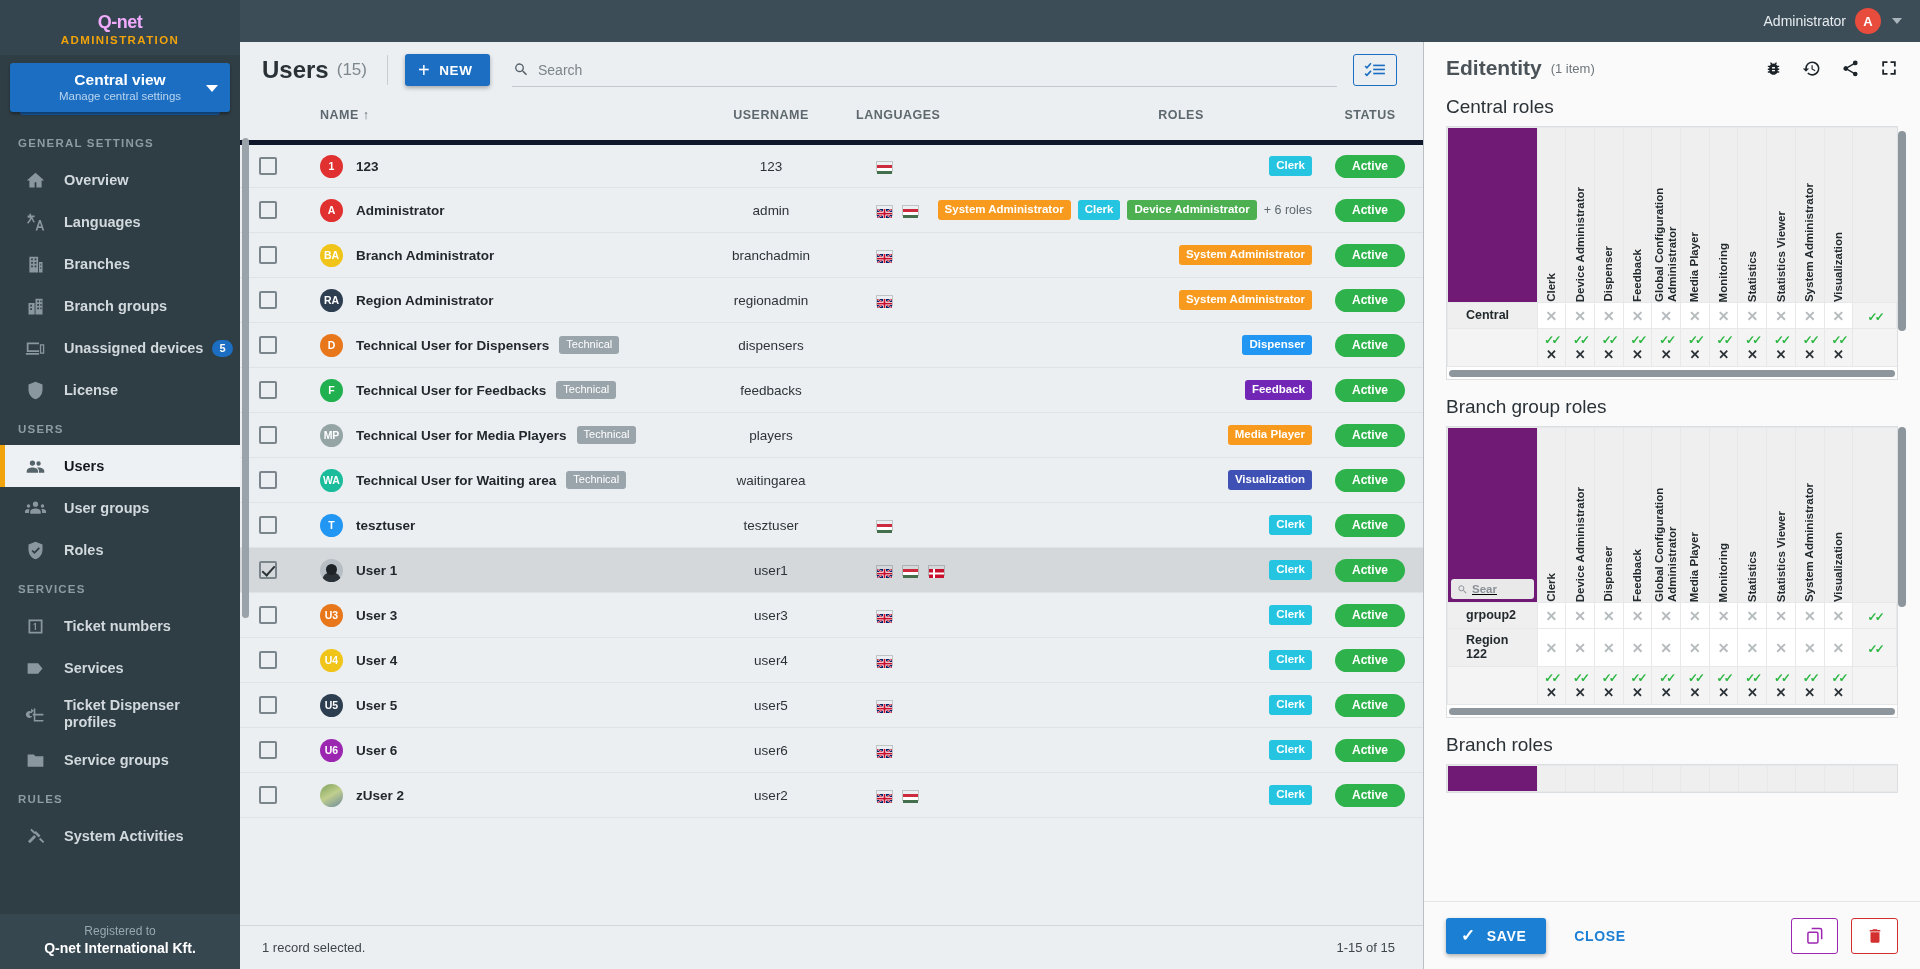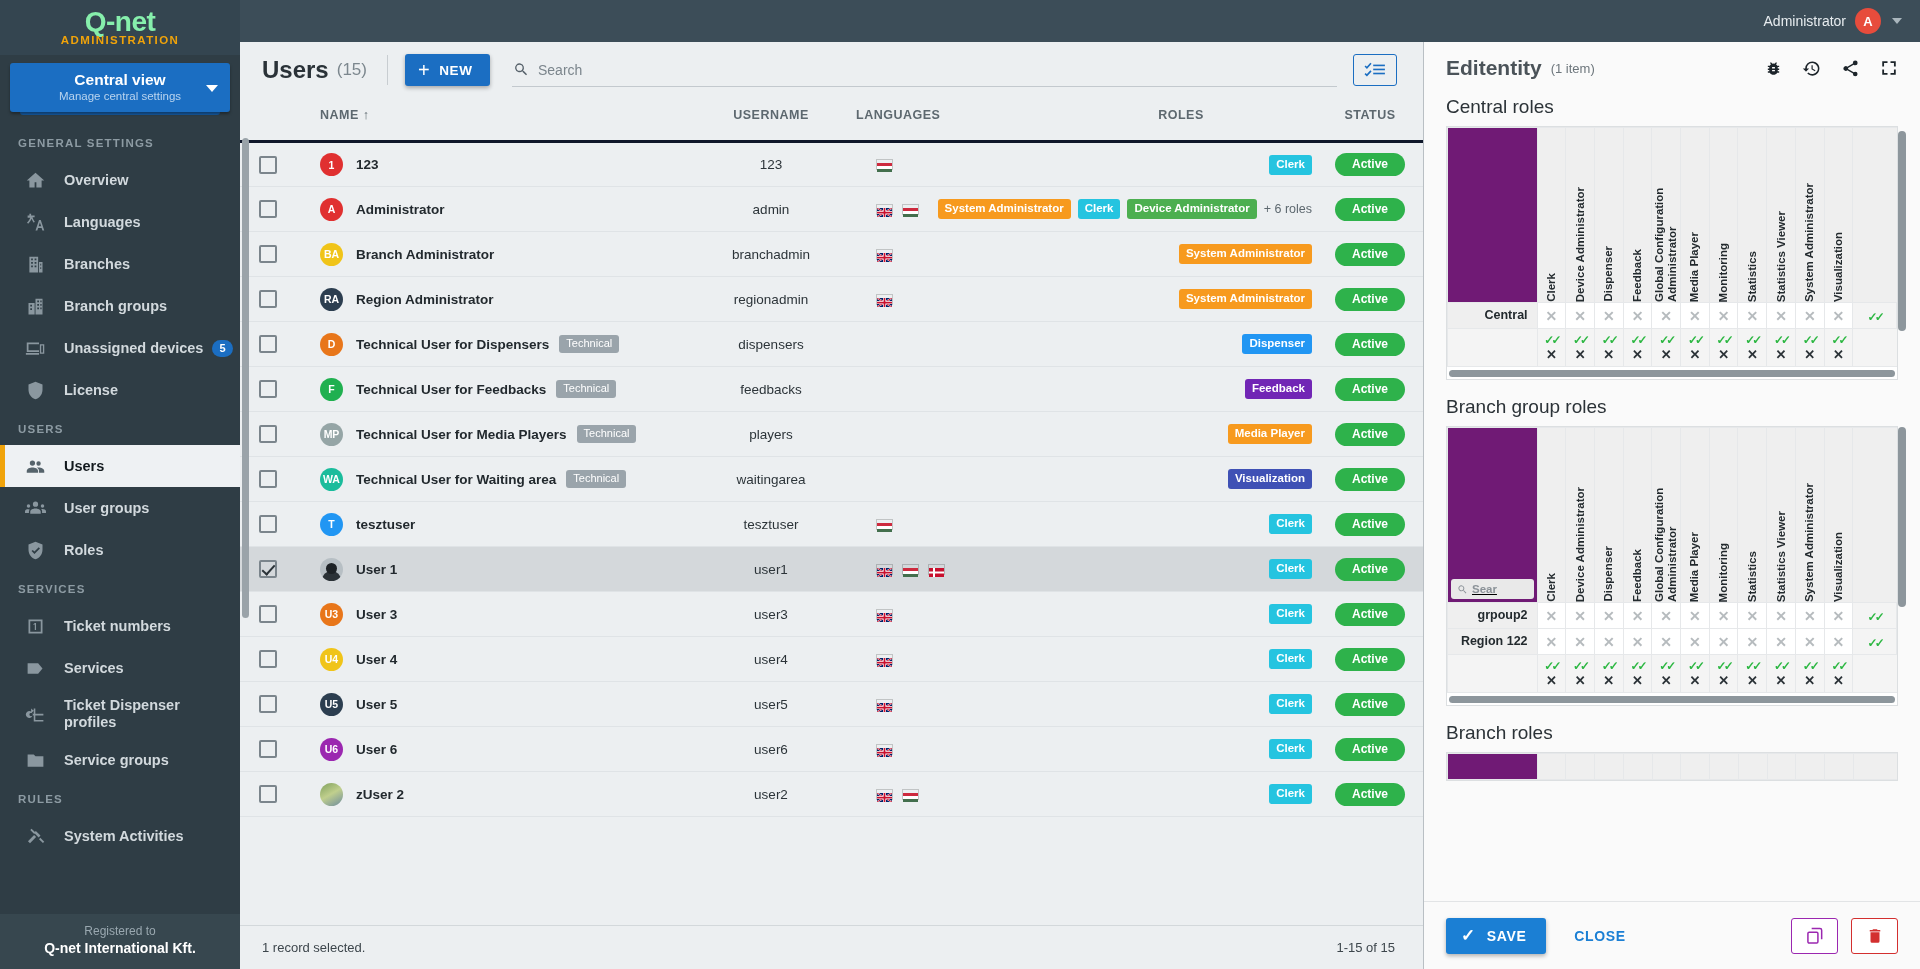--- a/index.html
+++ b/index.html
@@ -13,21 +13,21 @@
 
   
   .sidebar {
     width: 240px; height: 969px; background: #2f3d45;
     display: flex; flex-direction: column; flex: 0 0 240px; position: relative;
   }
   .brand {
     height: 55px; background: #344550; display: flex; flex-direction: column;
     align-items: center; justify-content: center; padding-top: 2px;
   }
-  .brand-logo { color: #86efac; font-size: 28px; font-weight: bold; letter-spacing: -0.5px; line-height: 22px; }
+  .brand-logo { color: #f0abfc; font-size: 18px; font-weight: bold; letter-spacing: -0.5px; line-height: 22px; }
   .brand-sub { color: #f0a30a; font-size: 11.5px; font-weight: bold; letter-spacing: 1.4px; line-height: 14px; }
   .viewbtn-wrap { padding: 8px 10px 2px 10px; }
   .viewbtn {
     background: #1b6ec2; border-radius: 3px; padding: 7px 10px 9px 10px;
     position: relative; cursor: pointer; box-shadow: 0 2px 3px rgba(0,0,0,.35);
   }
   .viewbtn-title { color: #fff; font-size: 15.5px; font-weight: bold; text-align: center; line-height: 19px; }
   .viewbtn-sub { color: #b9d4ef; font-size: 11.5px; text-align: center; line-height: 14px; }
   .viewbtn-caret {
     position: absolute; right: 12px; top: 50%; margin-top: -3px;
@@ -112,21 +112,21 @@
   }
   .searchwrap input::placeholder { color: #7b858c; }
   .colsbtn {
     width: 44px; height: 32px; border: 1px solid #1b6ec2; border-radius: 3px; background: #eceff1;
     display: flex; align-items: center; justify-content: center; cursor: pointer; margin-left: 16px; margin-right: 4px;
   }
 
   table.grid { width: 100%; border-collapse: collapse; table-layout: fixed; }
   table.grid th {
     font-size: 12.5px; font-weight: bold; color: #5d686f; letter-spacing: .5px;
-    padding: 10px 0 18px 0; border-bottom: 3px solid #0f172a; text-align: center;
+    padding: 10px 0 18px 0; border-bottom: 5px solid #0f172a; text-align: center;
   }
   .gridwrap { flex: 1 1 auto; overflow: hidden; }
   .th-check { width: 56px; }
   .th-name  { width: 400px; text-align: left !important; padding-left: 24px !important; }
   .th-user  { width: 150px; }
   .th-lang  { width: 200px; text-align: left !important; padding-left: 10px !important;}
   .th-roles { width: 270px; }
   .th-status{ width: 108px; }
   table.grid td { border-bottom: 1px solid #dfe3e6; height: 45px; font-size: 13.5px; color: #2c3439; }
   tr.row.selected { background: #d4d8db; }
@@ -208,21 +208,21 @@
     writing-mode: vertical-rl; transform: rotate(180deg); font-size: 11.5px; font-weight: bold;
     color: #232a2e; white-space: nowrap; padding-bottom: 6px; margin: 0 auto; line-height: 13px;
     display: block; text-align: left;
   }
   .rt-head.two .vert { white-space: normal; height: 160px; }
   .rt-first { width: 78px; background: #701a75; text-decoration: underline; }
   .rt-col { width: 25px; }
   .rt-last { width: 38px; background: #efefef; border-right: none !important;}
   .rt-rowlabel {
     background: #efefef; font-size: 12.5px; font-weight: bold; color: #232a2e;
-    text-align: right; padding: 4px 9px 5px 4px; line-height: 14px;
+    text-align: left; padding: 4px 9px 5px 18px; line-height: 14px;
   }
   .rt-cell { text-align: center; background: #fff; height: 26px; }
   .rt-cell.gray { background: #f4f4f4; }
   .xmark { color: #b6bbbe; font-size: 14px; font-weight: bold; line-height: 14px; }
   .xmark.dark { color: #2b3237; font-size: 13px; }
   .dblcheck { color: #2cb742; font-size: 12px; font-weight: bold; letter-spacing: -3px; line-height: 14px; }
   .rt-dualrow td { height: 38px; vertical-align: middle; background: #f4f4f4;}
   .dualcell { display: flex; flex-direction: column; align-items: center; gap: 1px; }
   .hscroll { height: 7px; background: #8d969c; border-radius: 4px; margin: 3px 2px 2px 2px; }
   .vscroll-role {

